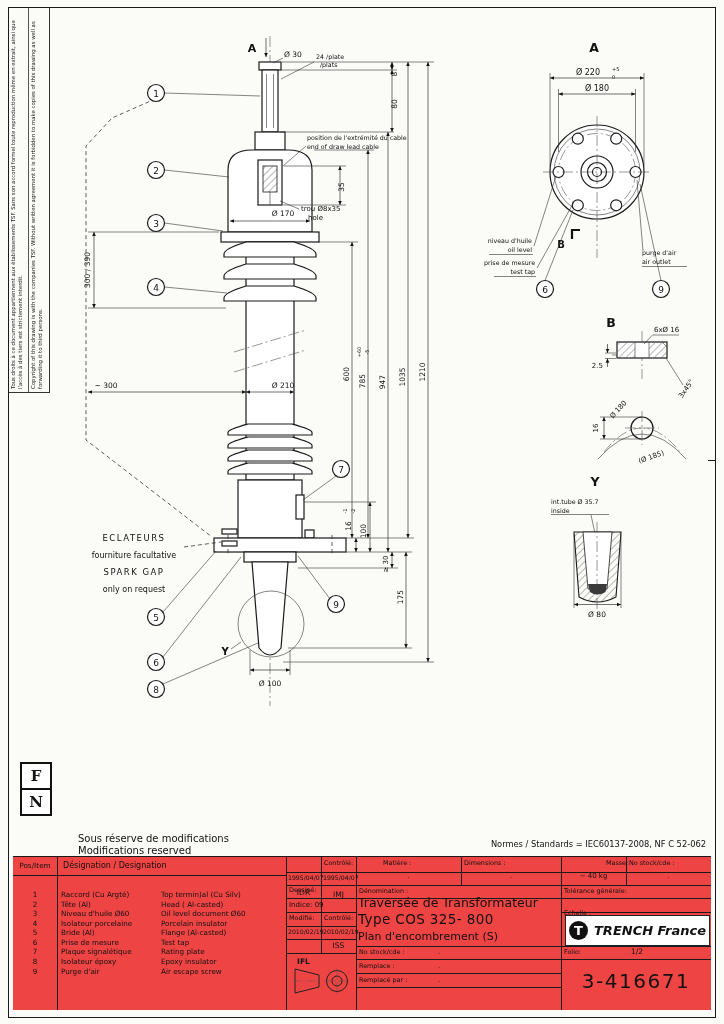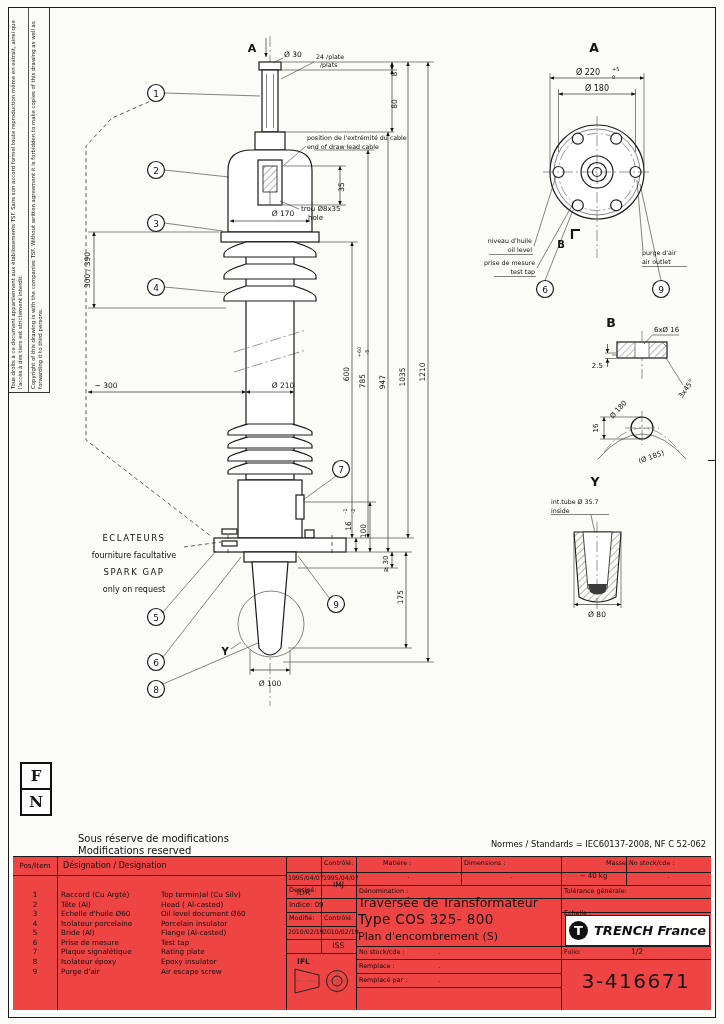--- a/index.html
+++ b/index.html
@@ -384,21 +384,21 @@
         <span class="tb-fr">Raccord (Cu Argté)</span>
         <span class="tb-en">Top termin)al (Cu Silv)</span>
       </div>
     <div class="tb-item" style="top:43px;">
         <span class="tb-pos">2</span>
         <span class="tb-fr">Tête (Al)</span>
         <span class="tb-en">Head ( Al-casted)</span>
       </div>
     <div class="tb-item" style="top:52px;">
         <span class="tb-pos">3</span>
-        <span class="tb-fr">Echelle d'huile Ø60</span>
+        <span class="tb-fr">Niveau d'huile Ø60</span>
         <span class="tb-en">Oil level document Ø60</span>
       </div>
     <div class="tb-item" style="top:62px;">
         <span class="tb-pos">4</span>
         <span class="tb-fr">Isolateur porcelaine</span>
         <span class="tb-en">Porcelain insulator</span>
       </div>
     <div class="tb-item" style="top:71px;">
         <span class="tb-pos">5</span>
         <span class="tb-fr">Bride (Al)</span>
@@ -423,21 +423,21 @@
         <span class="tb-pos">9</span>
         <span class="tb-fr">Purge d'air</span>
         <span class="tb-en">Air escape screw</span>
       </div>
 
     <span class="ts lbl" style="left:276px;top:2px;margin-top:27px;">Dessiné:</span>
     <span class="ts lbl" style="left:311px;top:2px;">Contrôlé:</span>
     <span class="ts" style="left:275px;top:17px;font-size:6.2px;">1995/04/07</span>
     <span class="ts" style="left:310px;top:17px;font-size:6.2px;">1995/04/07</span>
     <span class="ts init" style="left:273px;width:35px;top:31px;">IDR</span>
-    <span class="ts init" style="left:308px;width:35px;top:23px;">IMJ</span>
+    <span class="ts init" style="left:308px;width:35px;top:33px;">IMJ</span>
     <span class="ts" style="left:276px;top:44px;font-size:7px;">Indice: 09</span>
     <span class="ts lbl" style="left:276px;top:57px;">Modifié:</span>
     <span class="ts lbl" style="left:311px;top:57px;">Contrôlé:</span>
     <span class="ts" style="left:275px;top:71px;font-size:6.2px;">2010/02/19</span>
     <span class="ts" style="left:310px;top:71px;font-size:6.2px;">2010/02/19</span>
     <span class="ts init" style="left:273px;width:35px;top:100px;font-weight:bold;">IFL</span>
     <span class="ts init" style="left:308px;width:35px;top:84px;">ISS</span>
 
     <svg style="position:absolute;left:280px;top:100px;" width="56" height="48" viewBox="0 0 56 48">
       <polygon points="2,12 2,36 26,30 26,18" fill="none" stroke="#222" stroke-width="1"></polygon>

